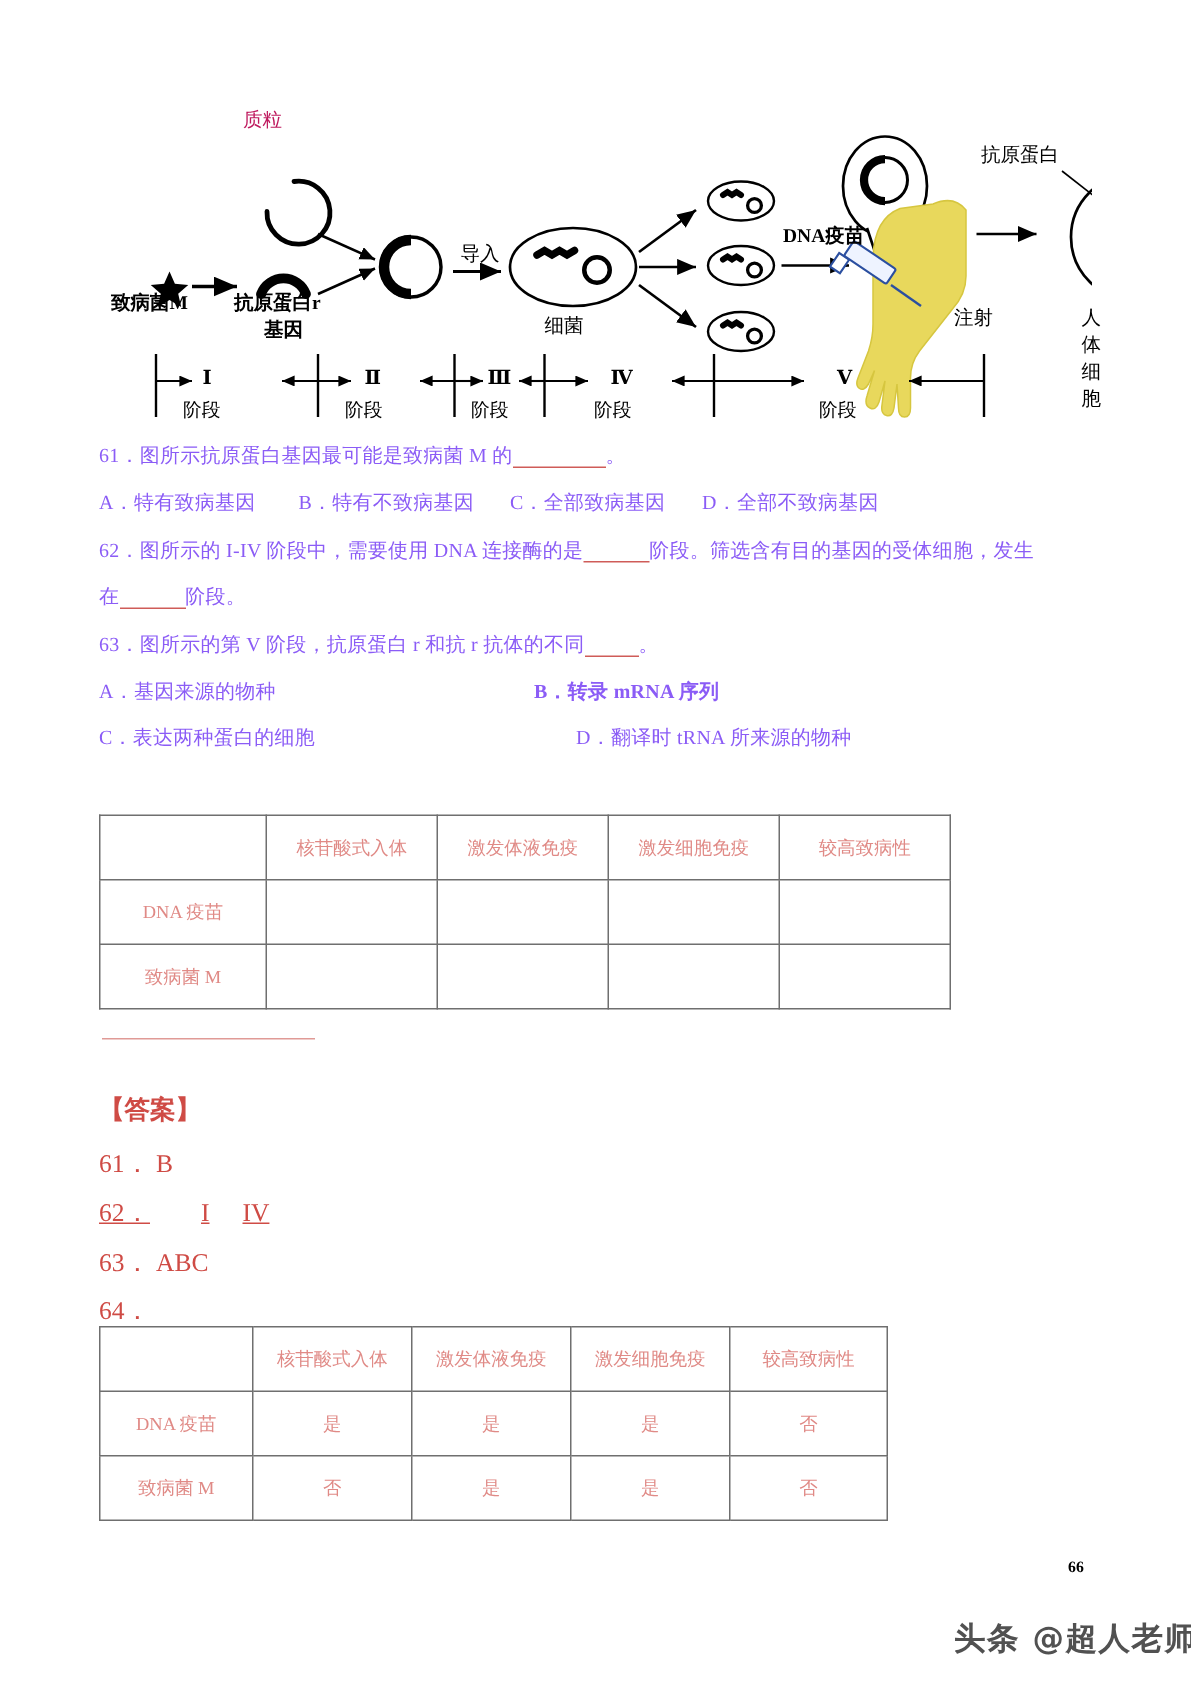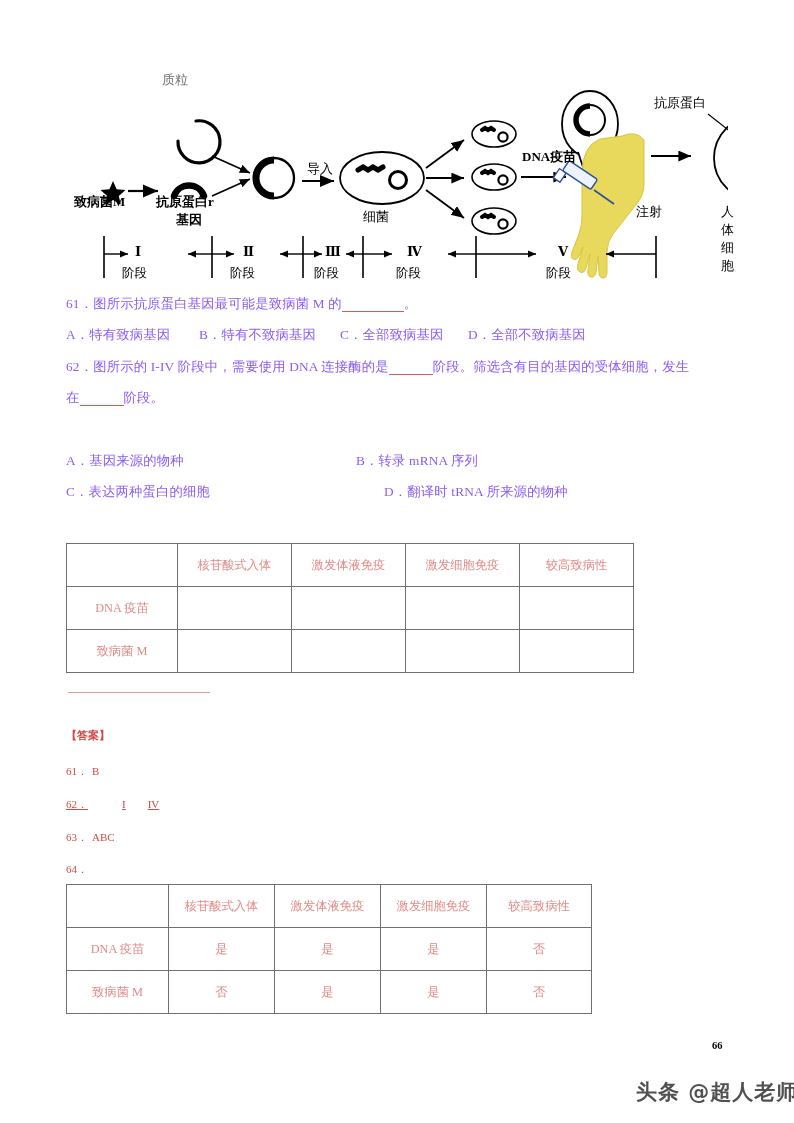--- a/index.html
+++ b/index.html
@@ -67,21 +67,21 @@
 
   
   .hrule {
     position: absolute;
     height: 0;
     border-top: 1.4px solid #e09a96;
   }
   .ans {
     position: absolute;
     color: #cf4b45;
-    font-size: 11px;
+    font-size: 17px;
     white-space: nowrap;
   }
   .pagenum {
     position: absolute;
     color: #000;
     font-size: 10.5px;
     font-weight: bold;
     font-family: "Liberation Serif", serif;
   }
   .watermark {
@@ -199,21 +199,21 @@
         <line x1="237" y1="176" x2="214" y2="176" marker-end="url(#ahs)"></line>
         <line x1="237" y1="176" x2="256" y2="176" marker-end="url(#ahs)"></line>
         <line x1="297" y1="176" x2="280" y2="176" marker-end="url(#ahs)"></line>
         <line x1="297" y1="176" x2="326" y2="176" marker-end="url(#ahs)"></line>
         <line x1="410" y1="176" x2="382" y2="176" marker-end="url(#ahs)"></line>
         <line x1="410" y1="176" x2="470" y2="176" marker-end="url(#ahs)"></line>
         <line x1="590" y1="176" x2="540" y2="176" marker-end="url(#ahs)"></line>
       </g>
     </svg>
 
-    <div style="position:absolute;left:96px;top:-7px;font-size:13px;color:#737373;">质粒</div>
+    <div style="position:absolute;left:96px;top:-7px;font-size:13px;color:#be185d;">质粒</div>
     <div style="position:absolute;left:8px;top:115px;font-size:13px;font-weight:bold;color:#000;">致病菌M</div>
     <div style="position:absolute;left:90px;top:115px;font-size:13px;font-weight:bold;color:#000;">抗原蛋白r</div>
     <div style="position:absolute;left:110px;top:133px;font-size:13px;font-weight:bold;color:#000;">基因</div>
     <div style="position:absolute;left:241px;top:82px;font-size:13px;color:#000;">导入</div>
     <div style="position:absolute;left:297px;top:130px;font-size:13px;color:#000;">细菌</div>
     <div style="position:absolute;left:456px;top:70px;font-size:13px;font-weight:bold;color:#000;">DNA疫苗</div>
     <div style="position:absolute;left:570px;top:125px;font-size:13px;color:#000;">注射</div>
     <div style="position:absolute;left:655px;top:125px;font-size:13px;color:#000;">人体细胞</div>
     <div style="position:absolute;left:588px;top:16px;font-size:13px;color:#000;">抗原蛋白</div>
 
@@ -237,22 +237,25 @@
   <div class="qtext" style="left:340px; top:327px;">C．全部致病基因</div>
   <div class="qtext" style="left:468px; top:327px;text-align:center;">D．全部不致病基因</div>
 
   <div class="qtext" style="left:66px; top:359px;">
     <span>62．图所示的 I-IV 阶段中，需要使用 DNA 连接酶的是</span><span class="blank-u" style="width:44px;">&nbsp;</span><span>阶段。筛选含有目的基因的受体细胞，发生</span>
   </div>
   <div class="qtext" style="left:66px; top:390px;">
     <span>在</span><span class="blank-u" style="width:44px;">&nbsp;</span><span>阶段。</span>
   </div>
 
+  <div class="qtext" style="left:66px; top:422px;">
+    <span>63．图所示的第 V 阶段，抗原蛋白 r 和抗 r 抗体的不同</span><span class="blank-u" style="width:36px;">&nbsp;</span><span>。</span>
+  </div>
   <div class="qtext" style="left:66px; top:453px;">A．基因来源的物种</div>
-  <div class="qtext" style="left:356px; top:453px;">B．转录 mRNA 序列</div>
+  <div class="qtext" style="left:356px; top:453px;font-weight:bold;">B．转录 mRNA 序列</div>
   <div class="qtext" style="left:66px; top:484px;">C．表达两种蛋白的细胞</div>
   <div class="qtext" style="left:356px; top:484px;margin-left:28px;">D．翻译时 tRNA 所来源的物种</div>
 
 
   <table class="xtable" style="left:66px; top:543px; width:567px;">
     <colgroup>
       <col style="width:111px">
         <col style="width:114px">
         <col style="width:114px">
         <col style="width:114px">

